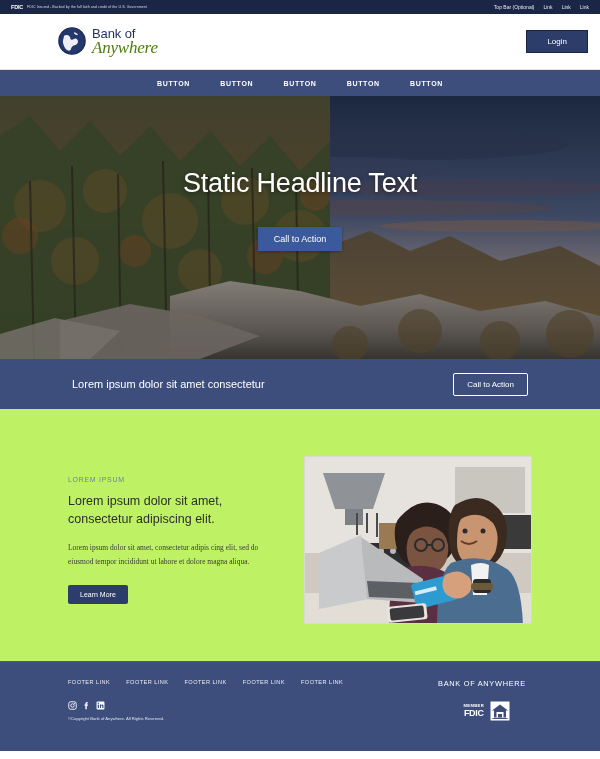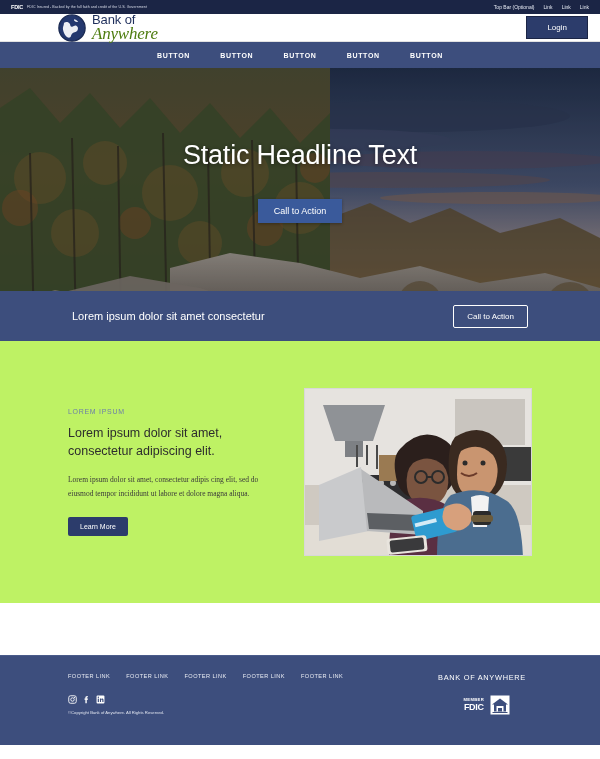--- a/index.html
+++ b/index.html
@@ -22,21 +22,21 @@
   .fdic-mark {
     color: #ffffff; font-size: 5.5px; font-weight: bold;
     letter-spacing: -0.2px; font-family: "Liberation Sans", sans-serif;
   }
   .fdic-note { color: #d6dbe8; font-size: 3.6px; letter-spacing: 0.05px; }
   .topbar-right { display: flex; align-items: center; gap: 9px; }
   .topbar-right span { color: #e3e7f1; font-size: 5px; }
 
   
   .header {
-    height: 28px; background: #ffffff;
+    height: 56px; background: #ffffff;
     display: flex; align-items: center; justify-content: space-between;
     padding: 0 12px 0 58px; border-bottom: 1px solid #e2e2e2;
   }
   .brand { display: flex; align-items: center; gap: 6px; }
   .globe { width: 28px; height: 28px; flex: 0 0 28px; }
   .brand-text { line-height: 1.02; }
   .brand-line1 {
     font-size: 13px; color: #1f2f5c; font-weight: 400;
     font-family: "Liberation Sans", sans-serif; letter-spacing: -0.1px;
   }
@@ -56,21 +56,21 @@
     height: 26px; background: #3d4e7d;
     display: flex; align-items: center; justify-content: center; gap: 30px;
   }
   .nav-item {
     color: #ffffff; font-size: 7px; font-weight: bold;
     letter-spacing: 0.7px; cursor: pointer;
   }
 
   
   .hero {
-    position: relative; height: 223px; width: 600px; overflow: hidden;
+    position: relative; height: 263px; width: 600px; overflow: hidden;
     background: #1d4ed8;
   }
   .hero-art { position: absolute; inset: 0; }
   .hero-overlay {
     position: absolute; inset: 0;
     background: rgba(20,26,45,0.18);
   }
   .hero-content {
     position: absolute; inset: 0;
     display: flex; flex-direction: column; align-items: center;
@@ -129,21 +129,21 @@
     font-family: "Liberation Sans", sans-serif;
   }
   .content-photo {
     margin-left: auto; width: 228px; height: 168px;
     border: 1px solid #d8d8d8; background: #cfcfcf;
     overflow: hidden; position: relative;
   }
 
   
   .footer {
-    position: absolute; left: 0; bottom: 14px;
+    position: absolute; left: 0; bottom: 8px;
     width: 600px; height: 90px; background: #3d4e7d;
     border-top: 1px solid #4a5b8a;
     padding: 17px 68px 0 68px;
   }
   .footer-top { display: flex; justify-content: space-between; align-items: flex-start; }
   .footer-links { display: flex; gap: 16px; }
   .footer-link {
     color: #e8ebf3; font-size: 5.6px; letter-spacing: 0.45px; cursor: pointer;
   }
   .footer-brand {

